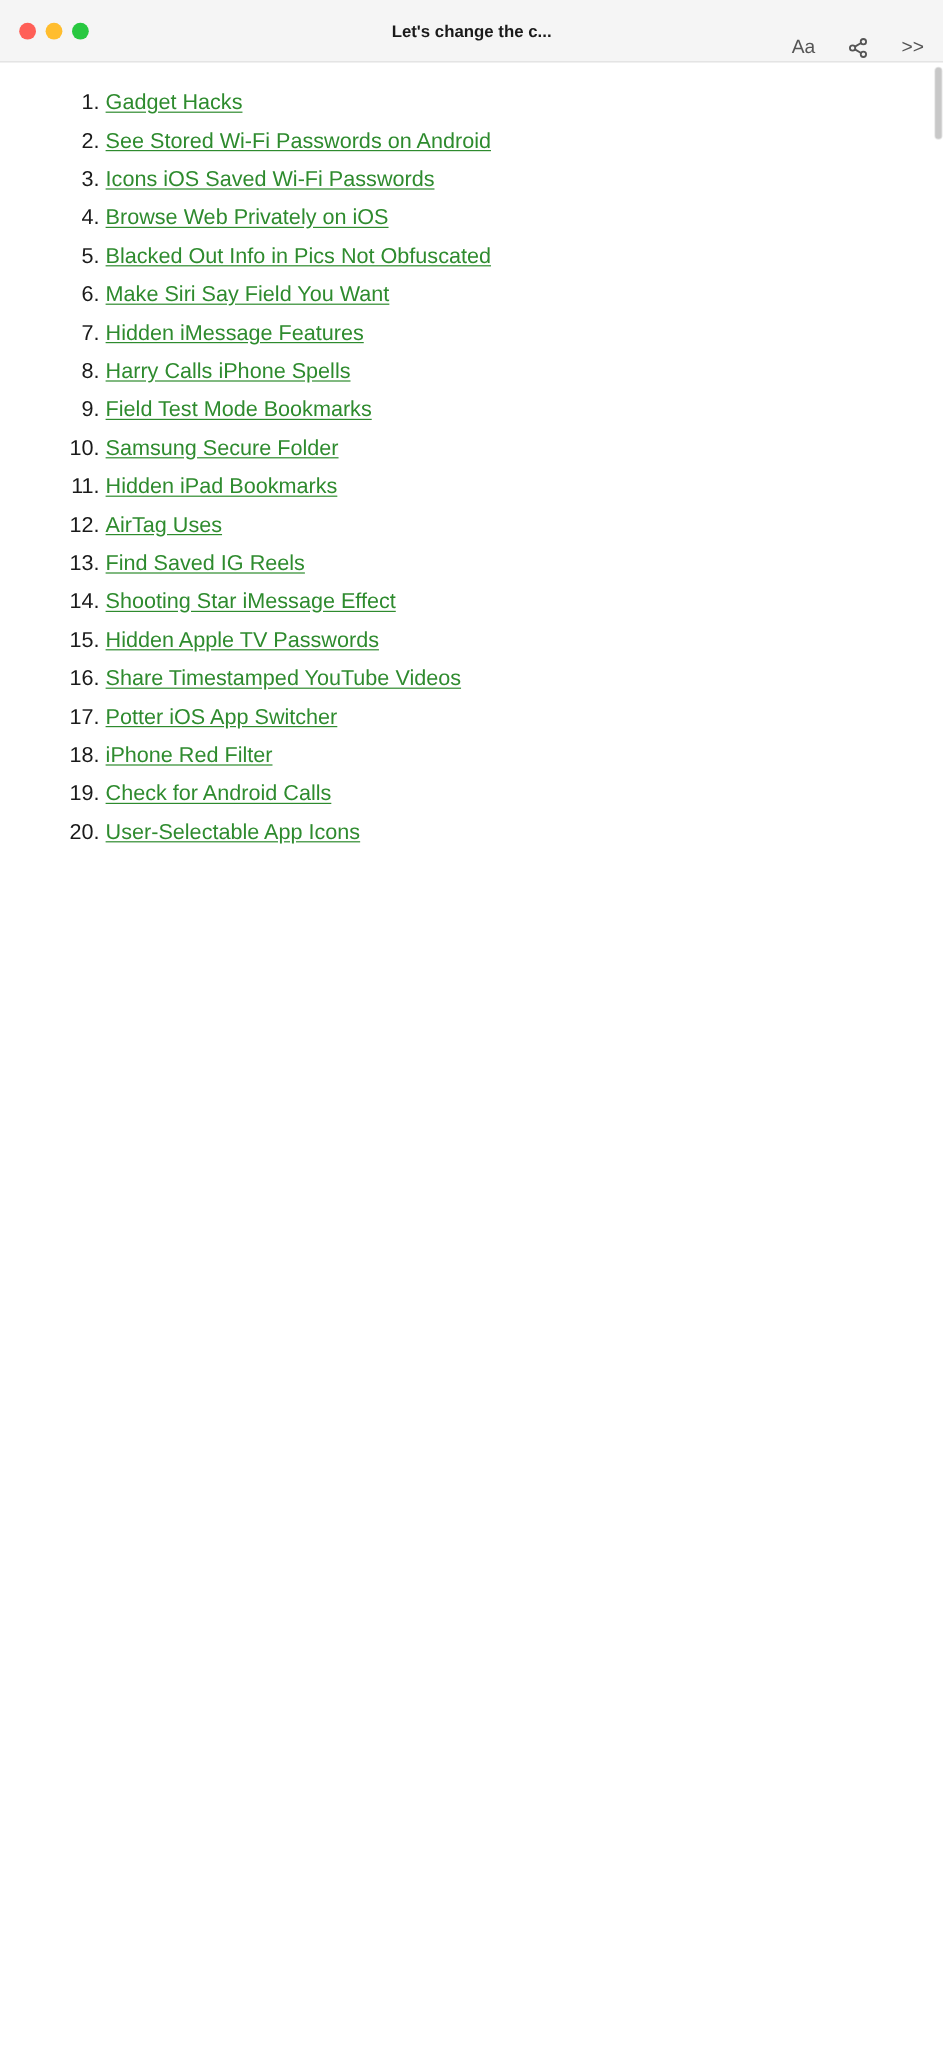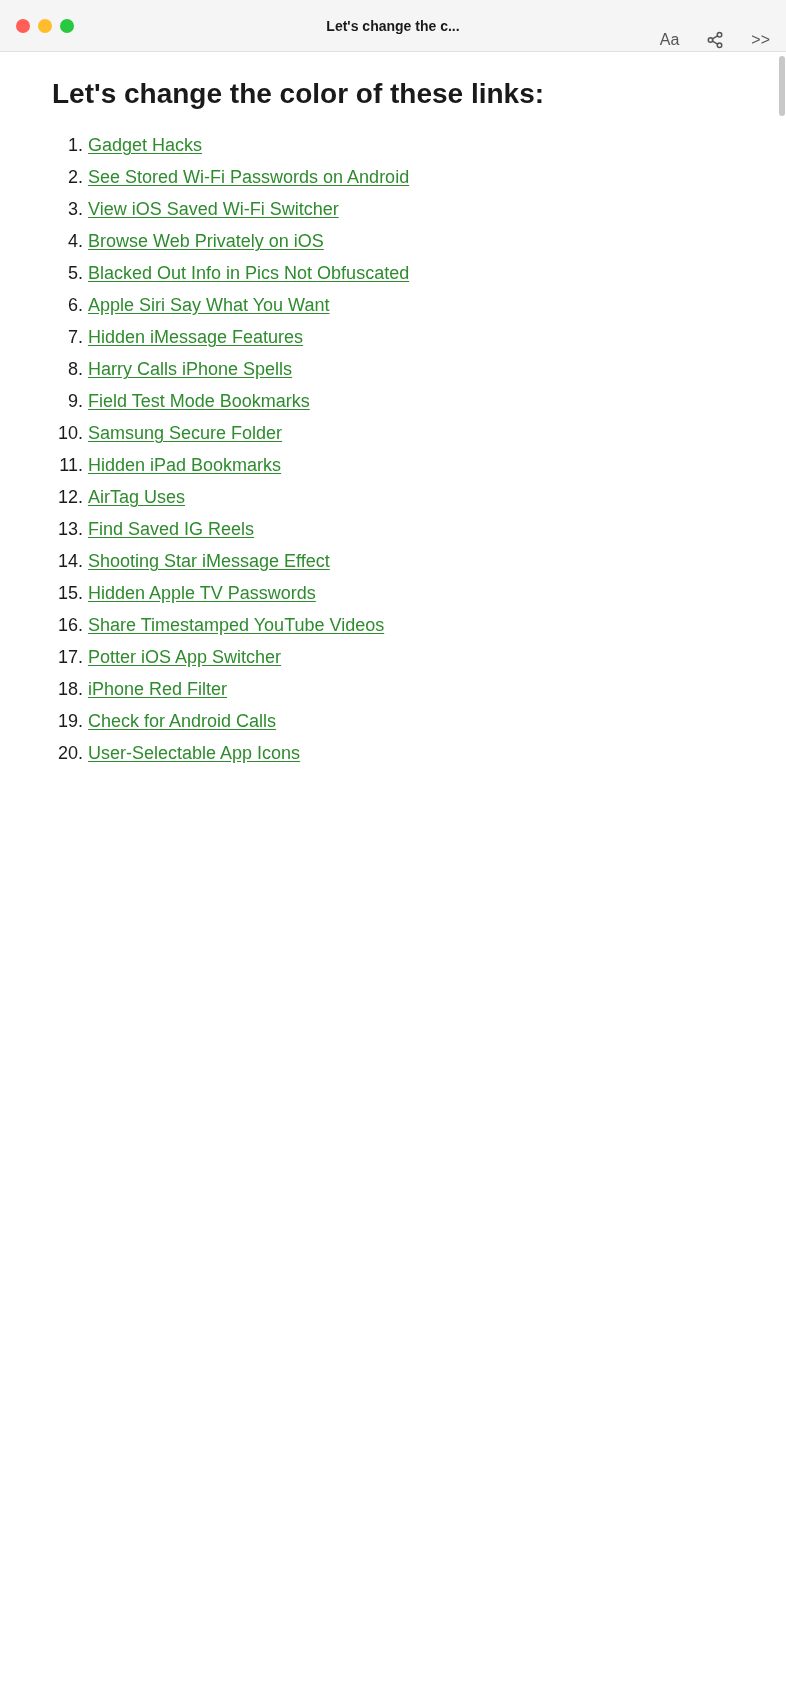--- a/index.html
+++ b/index.html
@@ -146,29 +146,28 @@
           <circle cx="18" cy="19" r="3"></circle>
         <line x1="8.59" y1="13.51" x2="15.42" y2="17.49"></line>
         <line x1="15.41" y1="6.51" x2="8.59" y2="10.49"></line>
       </svg>
     </span>
     <span class="title-icon">&gt;&gt;</span>
   </div>
 </div>
 
 <div class="content">
-  <h1 class="main-title">Let's change the color of these links:</h1>
 
   <ol class="link-list" id="link-list">
   <li><a href="#">Gadget Hacks</a></li>
       <li><a href="#">See Stored Wi-Fi Passwords on Android</a></li>
-      <li><a href="#">View iOS Saved Wi-Fi Switcher</a></li>
+      <li><a href="#">Icons iOS Saved Wi-Fi Passwords</a></li>
       <li><a href="#">Browse Web Privately on iOS</a></li>
       <li><a href="#">Blacked Out Info in Pics Not Obfuscated</a></li>
-      <li><a href="#">Apple Siri Say What You Want</a></li>
+      <li><a href="#">Make Siri Say Field You Want</a></li>
       <li><a href="#">Hidden iMessage Features</a></li>
       <li><a href="#">Harry Calls iPhone Spells</a></li>
       <li><a href="#">Field Test Mode Bookmarks</a></li>
       <li><a href="#">Samsung Secure Folder</a></li>
       <li><a href="#">Hidden iPad Bookmarks</a></li>
       <li><a href="#">AirTag Uses</a></li>
       <li><a href="#">Find Saved IG Reels</a></li>
       <li><a href="#">Shooting Star iMessage Effect</a></li>
       <li><a href="#">Hidden Apple TV Passwords</a></li>
       <li><a href="#">Share Timestamped YouTube Videos</a></li>

